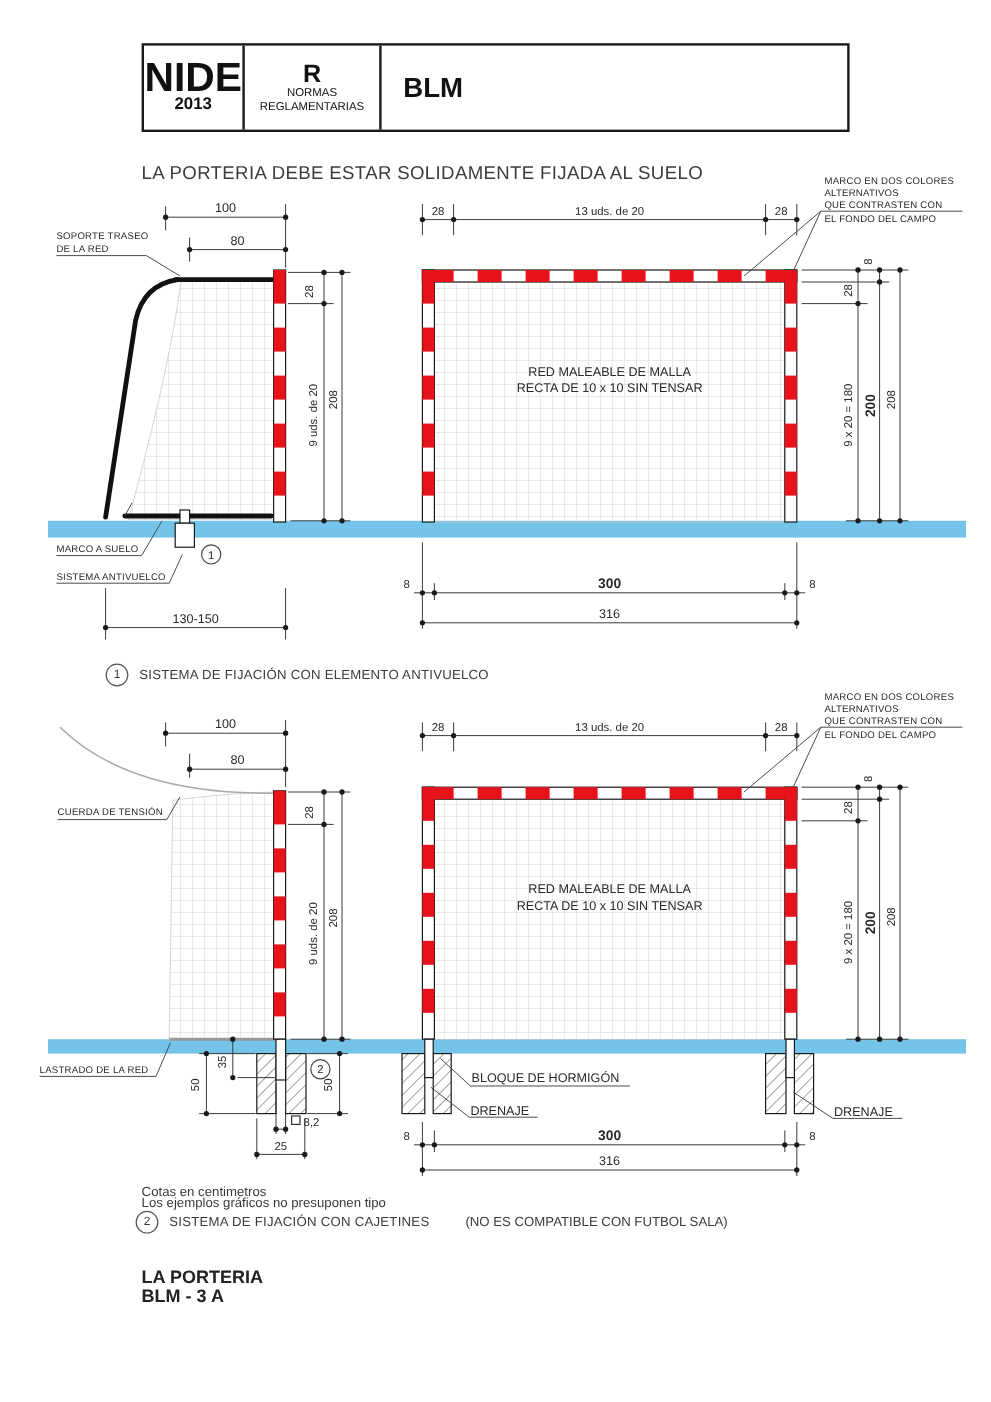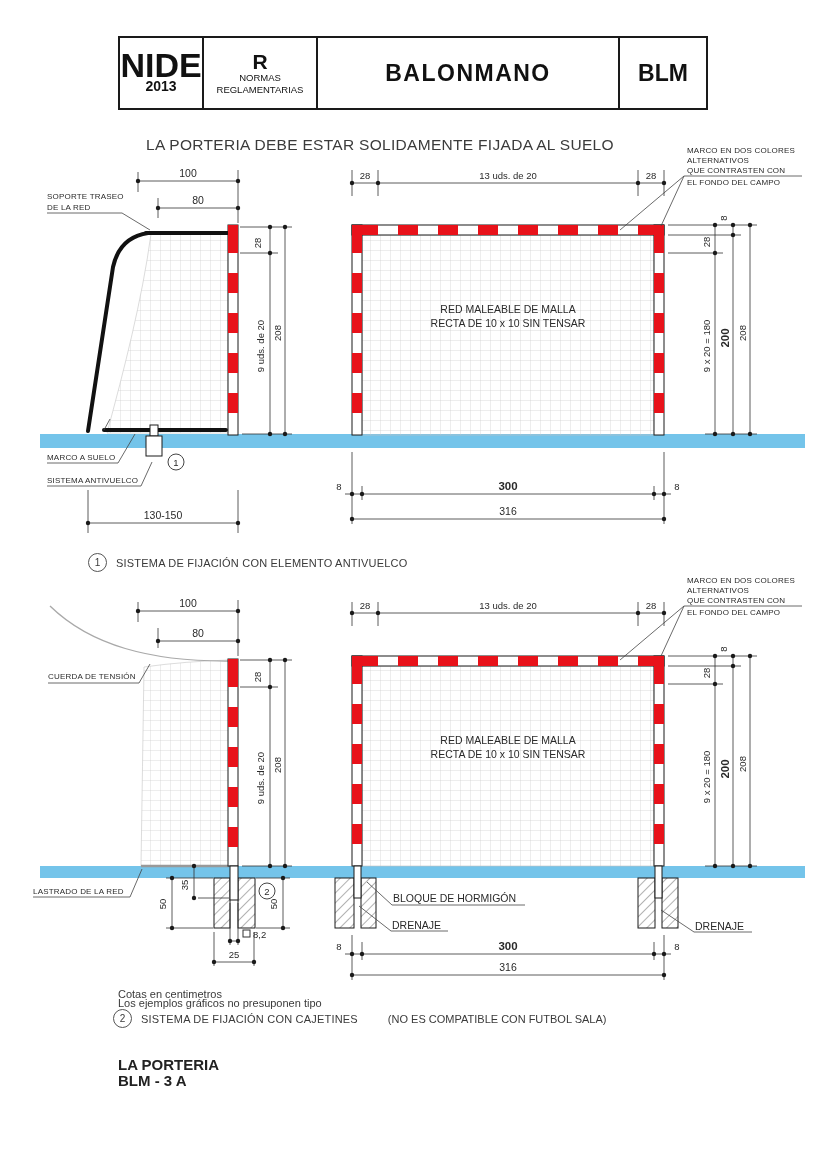--- a/index.html
+++ b/index.html
@@ -13,21 +13,21 @@
   .hdr .cell { border-left:2px solid #1a1a1a; display:flex; flex-direction:column;
                align-items:center; justify-content:center; box-sizing:border-box; }
   .hdr .cell:first-child { border-left:none; }
   .c-nide { width:82px; }  .c-reg { width:114px; } .c-sport { flex:1; } .c-code { width:88px; }
   .t-nide { font-size:34px; font-weight:bold; line-height:26px; }
   .t-year { font-size:14px; font-weight:bold; }
   .t-r    { font-size:21px; font-weight:bold; line-height:21px; }
   .t-reg  { font-size:9.5px; font-weight:normal; line-height:12px; }
   .t-sport{ font-size:23px; font-weight:bold; letter-spacing:1.5px; }
   .t-code { font-size:23px; font-weight:bold;text-align:right; }
-  .title  { left:118px; top:136px; font-size:15.5px; color:#3b3b3b; letter-spacing:.3px;margin-left:28px; }
+  .title  { left:118px; top:136px; font-size:15.5px; color:#3b3b3b; letter-spacing:.3px; }
   
   .cap { display:flex; align-items:center; gap:9px; color:#3a3a3a; }
   .cap .num { width:17px; height:17px; border:1.2px solid #555; border-radius:50%;
               display:flex; align-items:center; justify-content:center;
               font-size:10px; flex:0 0 auto; }
   .cap .txt { font-size:11px; letter-spacing:.2px; }
   .cap .sfx { font-size:11px; margin-left:21px; }
   .note { font-size:11px; color:#3a3a3a; }
   .foot { left:118px; top:1057px; font-size:15px; font-weight:bold; color:#222; line-height:16px; }
   
@@ -55,23 +55,20 @@
 
   <div class="abs hdr">
     <div class="cell c-nide">
       <div class="t-nide">NIDE</div>
       <div class="t-year">2013</div>
     </div>
     <div class="cell c-reg">
       <div class="t-r">R</div>
       <div class="t-reg">NORMAS</div>
       <div class="t-reg">REGLAMENTARIAS</div>
-    </div>
-    <div class="cell c-sport">
-      <div class="t-sport">BALONMANO</div>
     </div>
     <div class="cell c-code">
       <div class="t-code">BLM</div>
     </div>
   </div>
 
   <div class="abs title">LA PORTERIA DEBE ESTAR SOLIDAMENTE FIJADA AL SUELO</div>
 
   <svg class="abs" style="left:0;top:0" width="826" height="1168" viewBox="0 0 826 1168">
     <defs>

